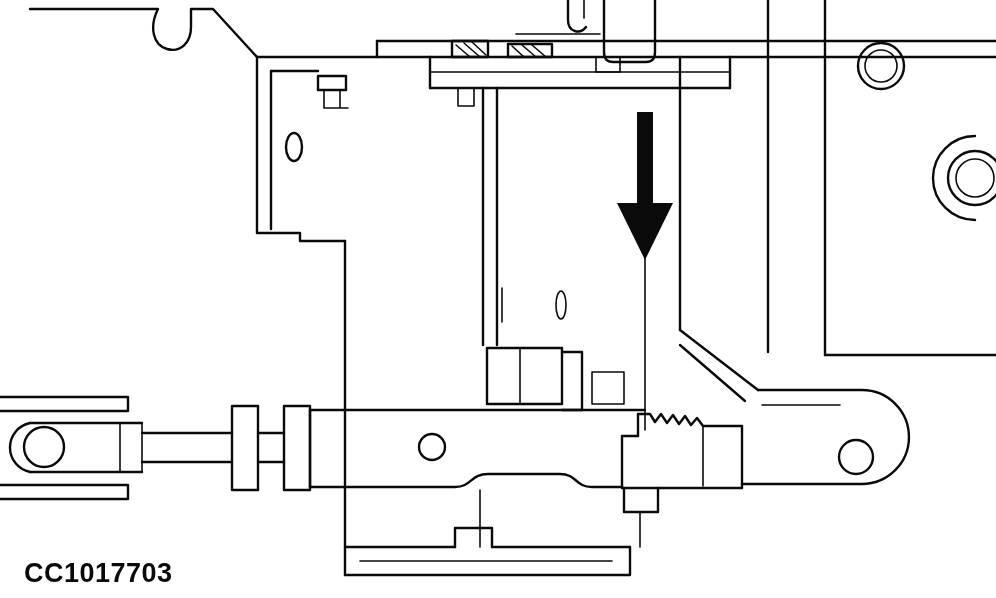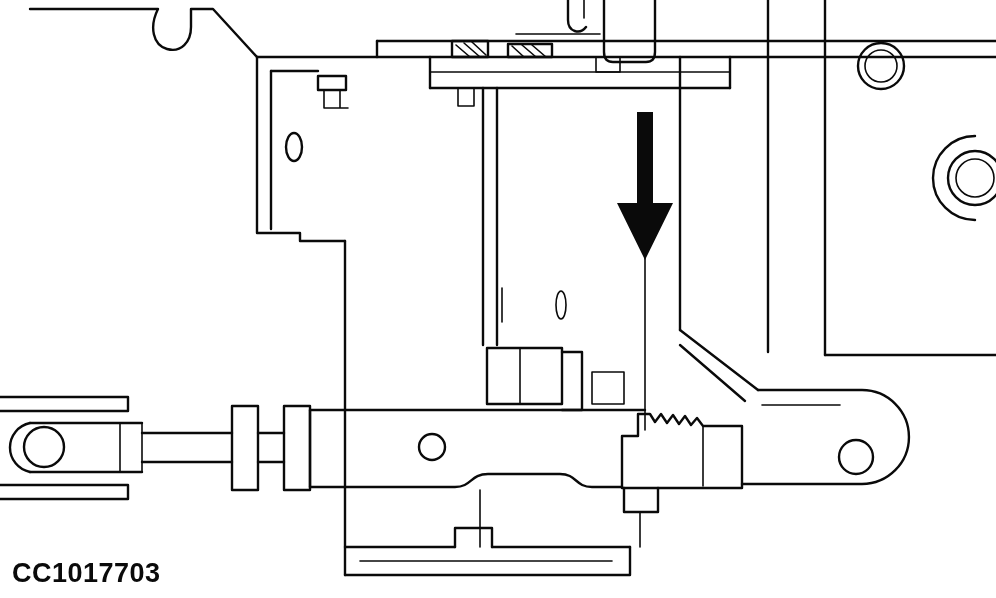--- a/index.html
+++ b/index.html
@@ -13,21 +13,21 @@
     background:var(--bg);
     overflow:hidden;
     font-family:"Liberation Sans", sans-serif;
   }
   .diagram{
     position:absolute;inset:0;
     color:var(--line);
   }
   .figure-code{
     position:absolute;
-    left:12px;
+    left:24px;
     top:558px;
     font-size:27px;
     font-weight:700;
     letter-spacing:0.5px;
     color:var(--line);
     user-select:none;
   }
   svg{display:block;}
   .s  {fill:none;stroke:currentColor;stroke-width:2.4;stroke-linecap:round;stroke-linejoin:round;}
   .s2 {fill:none;stroke:currentColor;stroke-width:1.6;stroke-linecap:round;stroke-linejoin:round;}

